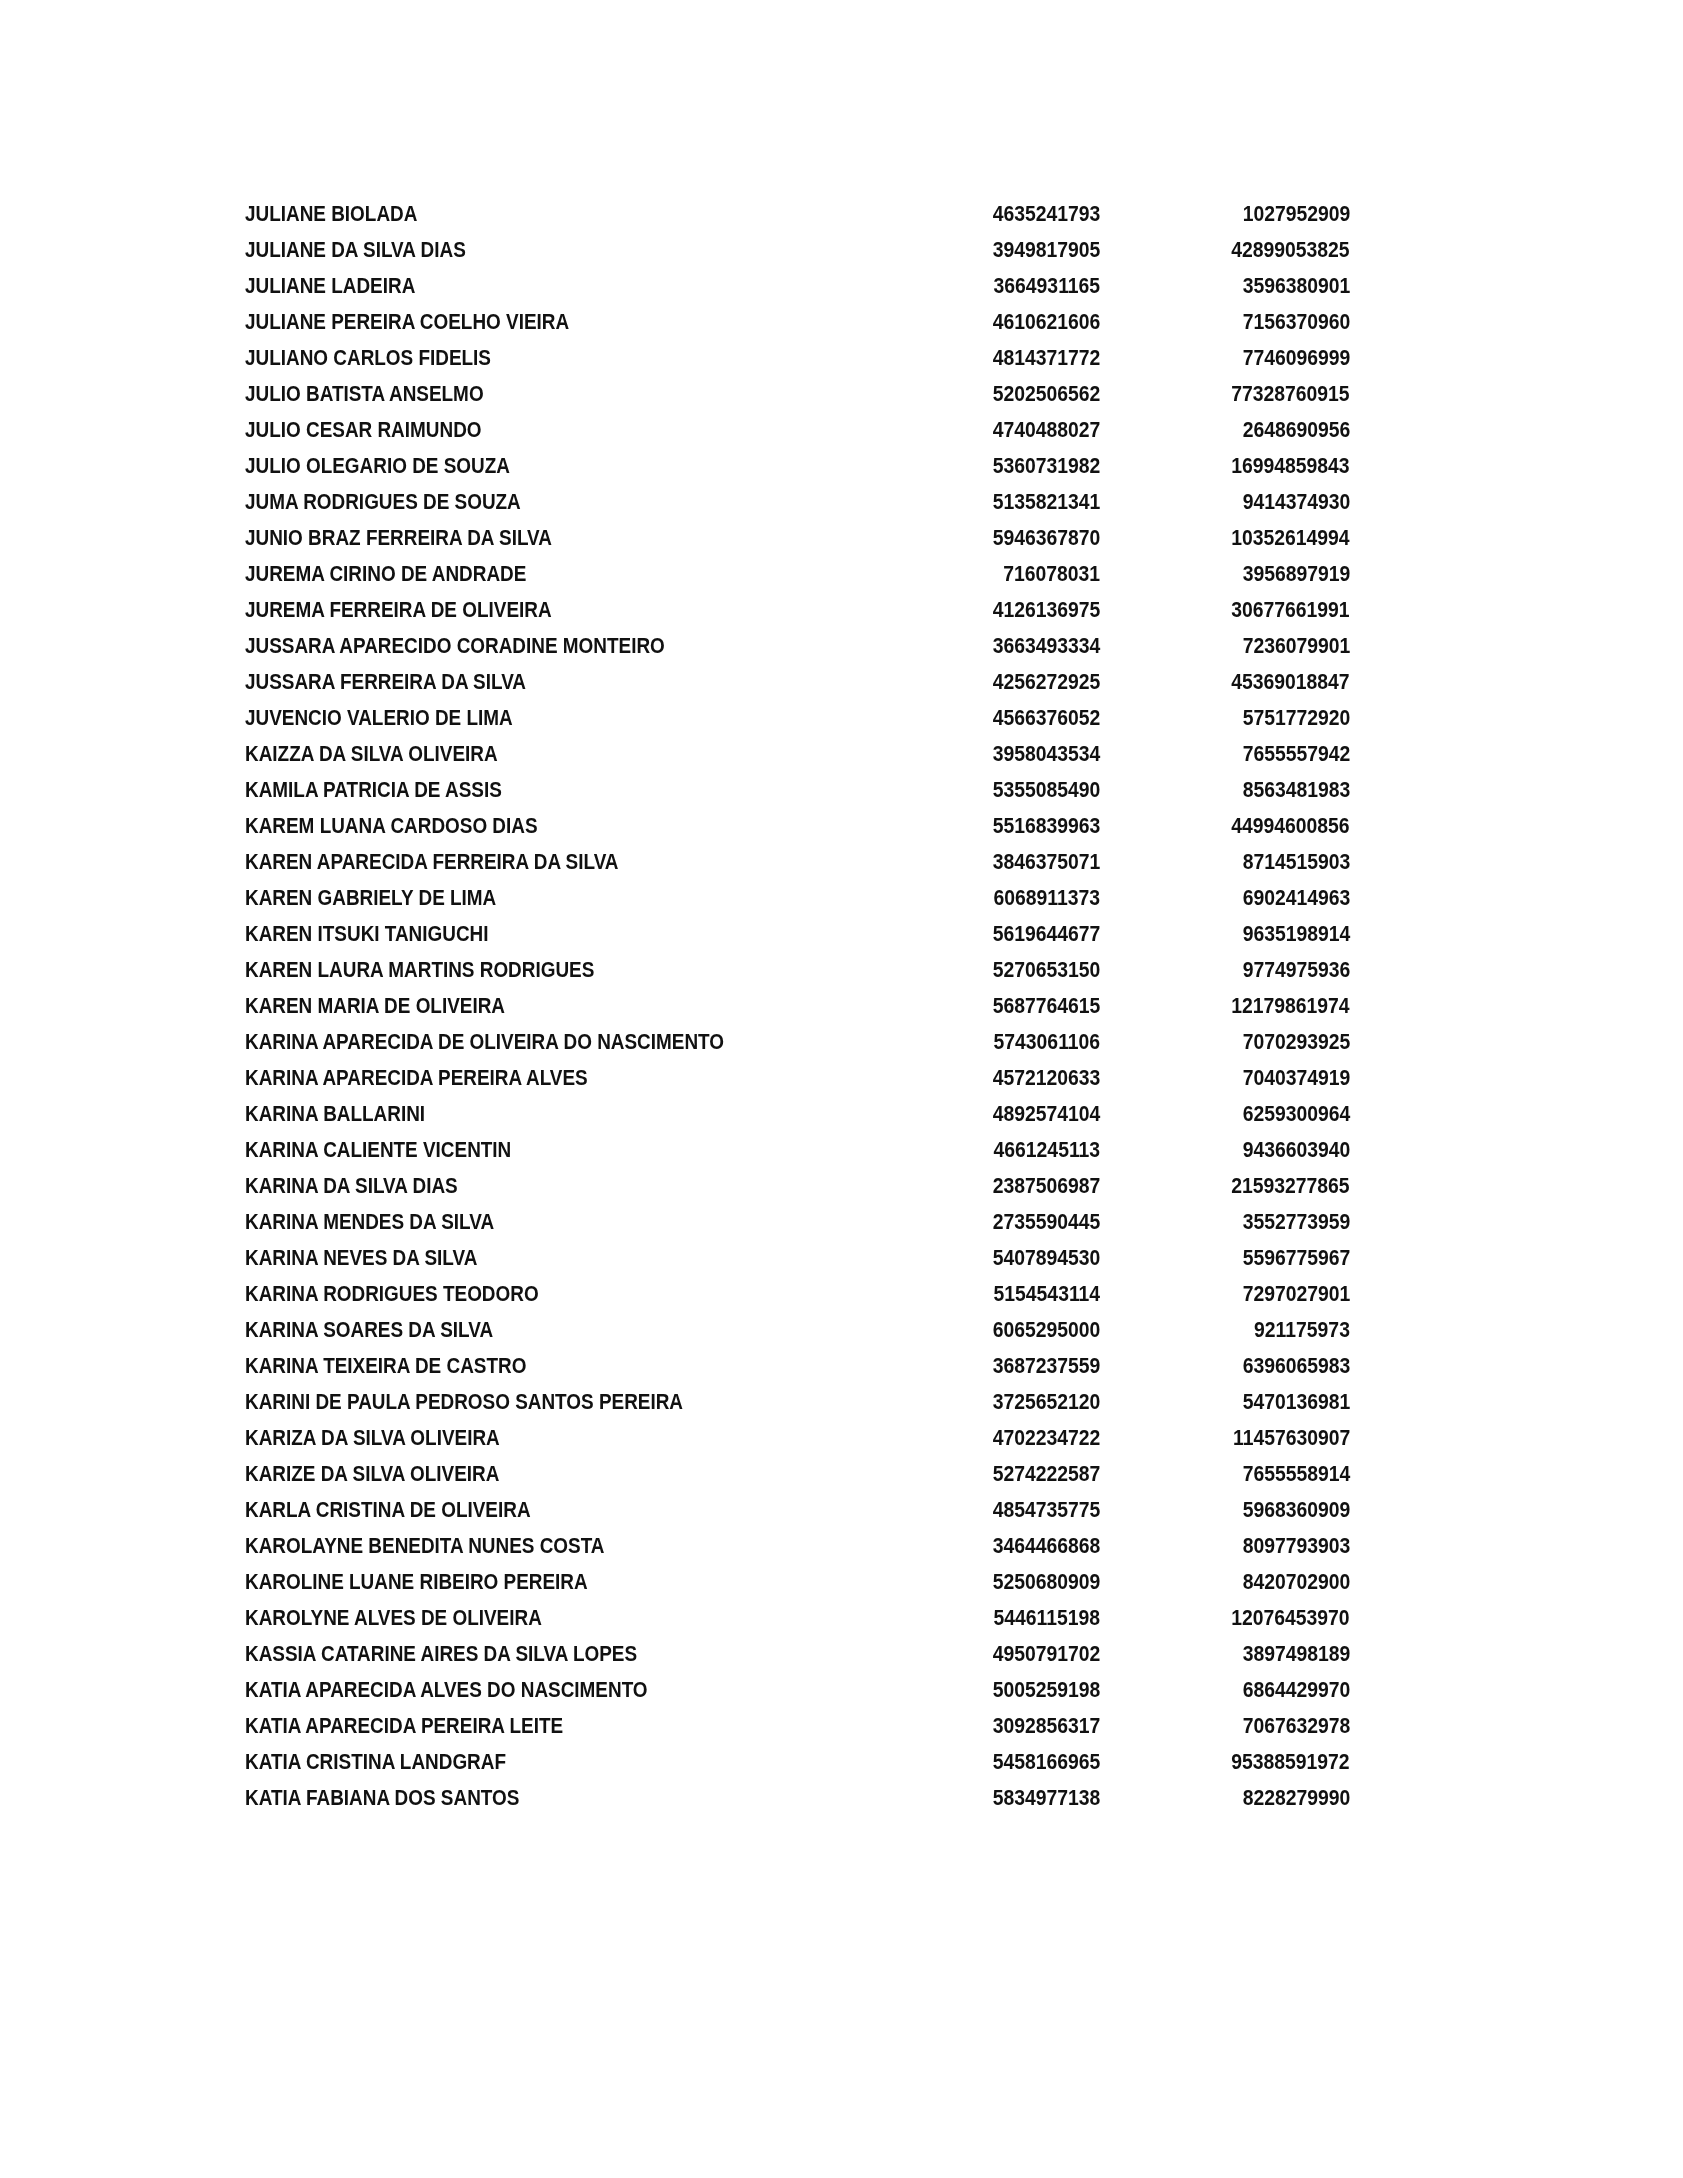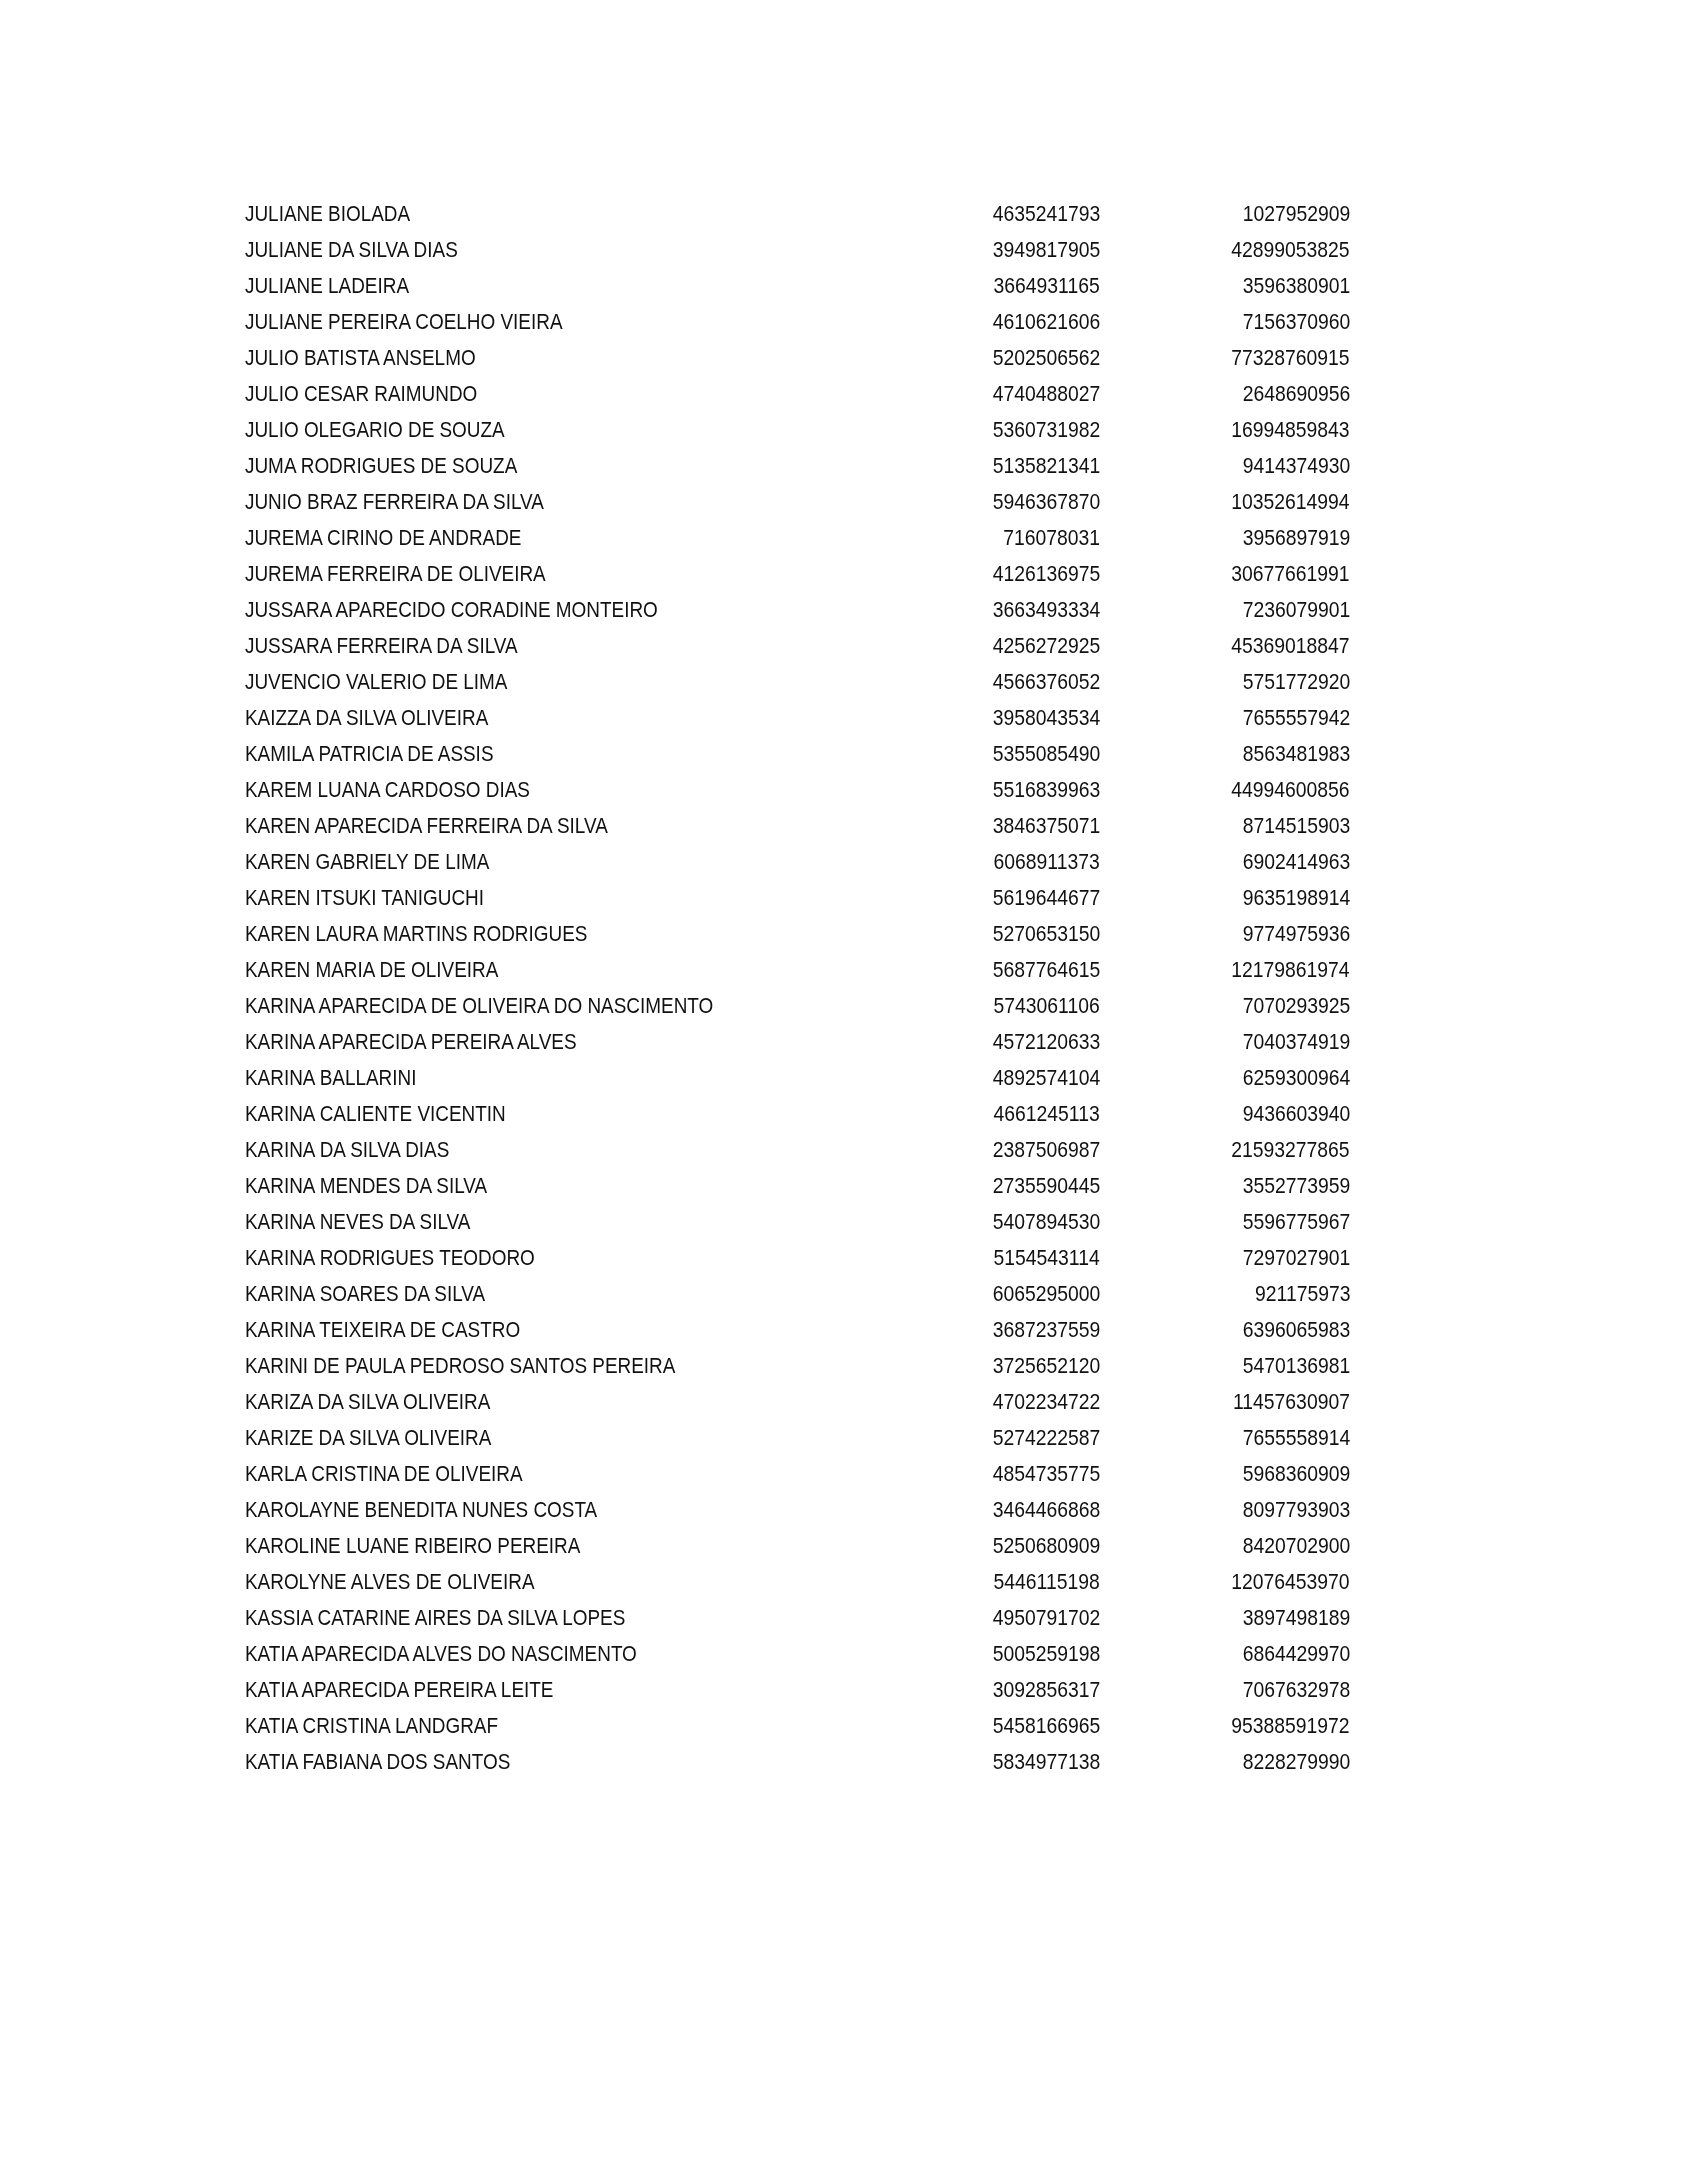--- a/index.html
+++ b/index.html
@@ -1,19 +1,19 @@
 <!DOCTYPE html>
 <html><head>
 <meta charset="utf-8">
 <style>
   html, body { margin: 0; padding: 0; background: #ffffff; }
   body { width: 1683px; height: 2178px; position: relative; overflow: hidden; }
   .page { position: absolute; left: 0; top: 0; width: 1683px; height: 2178px; background: #ffffff; }
   .list { position: absolute; left: 245px; top: 196px; width: 1105px; }
-  .row { position: relative; height: 36px; width: 1105px; }
+  .row { position: relative; height: 36px; width: 1105px; font-weight: bold; }
   .cell {
     position: absolute; top: 0; height: 36px; line-height: 36px;
     font-family: "Liberation Sans", sans-serif; font-size: 22px; color: #111111;
     white-space: nowrap;
   }
   .name { left: 0; transform-origin: left center; transform: scaleX(0.86); }
   .num1 { right: 250px; text-align: right; transform-origin: right center; transform: scaleX(0.88); }
   .num2 { right: 0; text-align: right; transform-origin: right center; transform: scaleX(0.88); }
 </style>
 </head>
@@ -35,20 +35,25 @@
         <span class="cell name">JULIANE LADEIRA</span>
         <span class="cell num1">3664931165</span>
         <span class="cell num2">3596380901</span>
       </div>
       <div class="row">
         <span class="cell name">JULIANE PEREIRA COELHO VIEIRA</span>
         <span class="cell num1">4610621606</span>
         <span class="cell num2">7156370960</span>
       </div>
       <div class="row">
+        <span class="cell name">JULIANO CARLOS FIDELIS</span>
+        <span class="cell num1">4814371772</span>
+        <span class="cell num2">7746096999</span>
+      </div>
+      <div class="row">
         <span class="cell name">JULIO BATISTA ANSELMO</span>
         <span class="cell num1">5202506562</span>
         <span class="cell num2">77328760915</span>
       </div>
       <div class="row">
         <span class="cell name">JULIO CESAR RAIMUNDO</span>
         <span class="cell num1">4740488027</span>
         <span class="cell num2">2648690956</span>
       </div>
       <div class="row">

